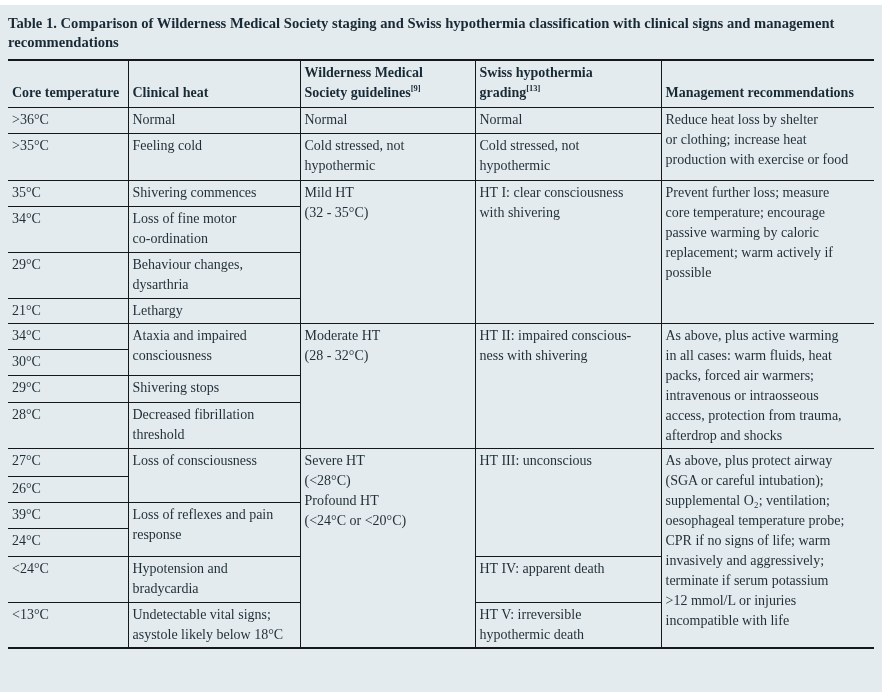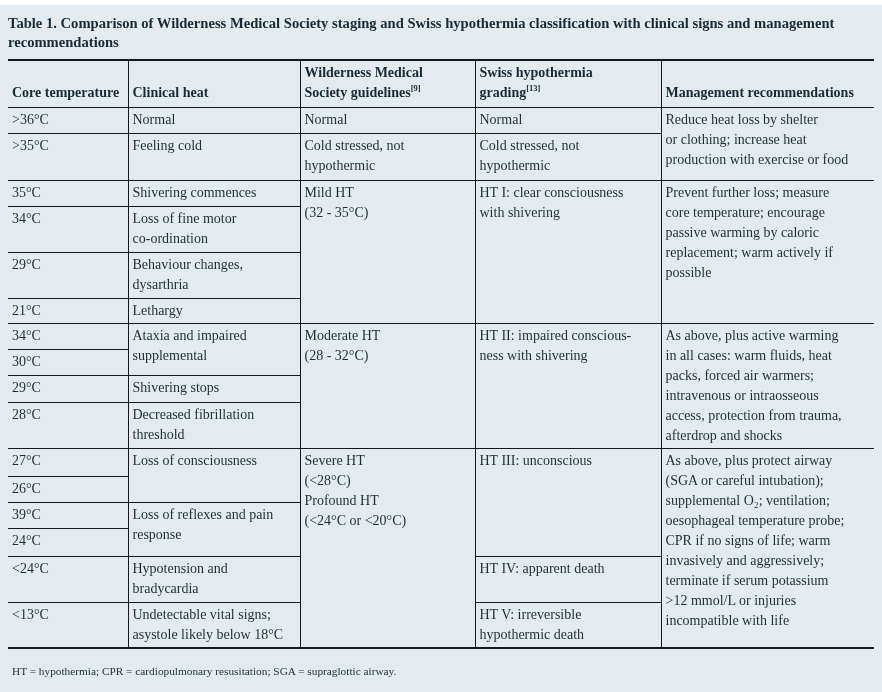--- a/index.html
+++ b/index.html
@@ -126,21 +126,21 @@
           <td>Behaviour changes,
 dysarthria</td>
         </tr>
         <tr style="height:24px">
           <td>21°C</td>
           <td>Lethargy</td>
         </tr>
         <tr style="height:26px">
           <td>34°C</td>
           <td rowspan="2">Ataxia and impaired
-supplemental</td>
+consciousness</td>
           <td rowspan="4">Moderate HT
 (28 - 32°C)</td>
           <td rowspan="4">HT II: impaired conscious-
 ness with shivering</td>
           <td class="c5" rowspan="4">As above, plus active warming
 in all cases: warm fluids, heat
 packs, forced air warmers;
 intravenous or intraosseous
 access, protection from trauma,
 afterdrop and shocks</td>
@@ -195,16 +195,15 @@
         <tr style="height:37px">
           <td>&lt;13°C</td>
           <td>Undetectable vital signs;
 asystole likely below 18°C</td>
           <td>HT V: irreversible
 hypothermic death</td>
         </tr>
       </tbody>
     </table>
 
-    <div class="footnote">HT = hypothermia; CPR = cardiopulmonary resusitation; SGA = supraglottic airway.</div>
 
   </div>
 </div>
 
 </body></html>

